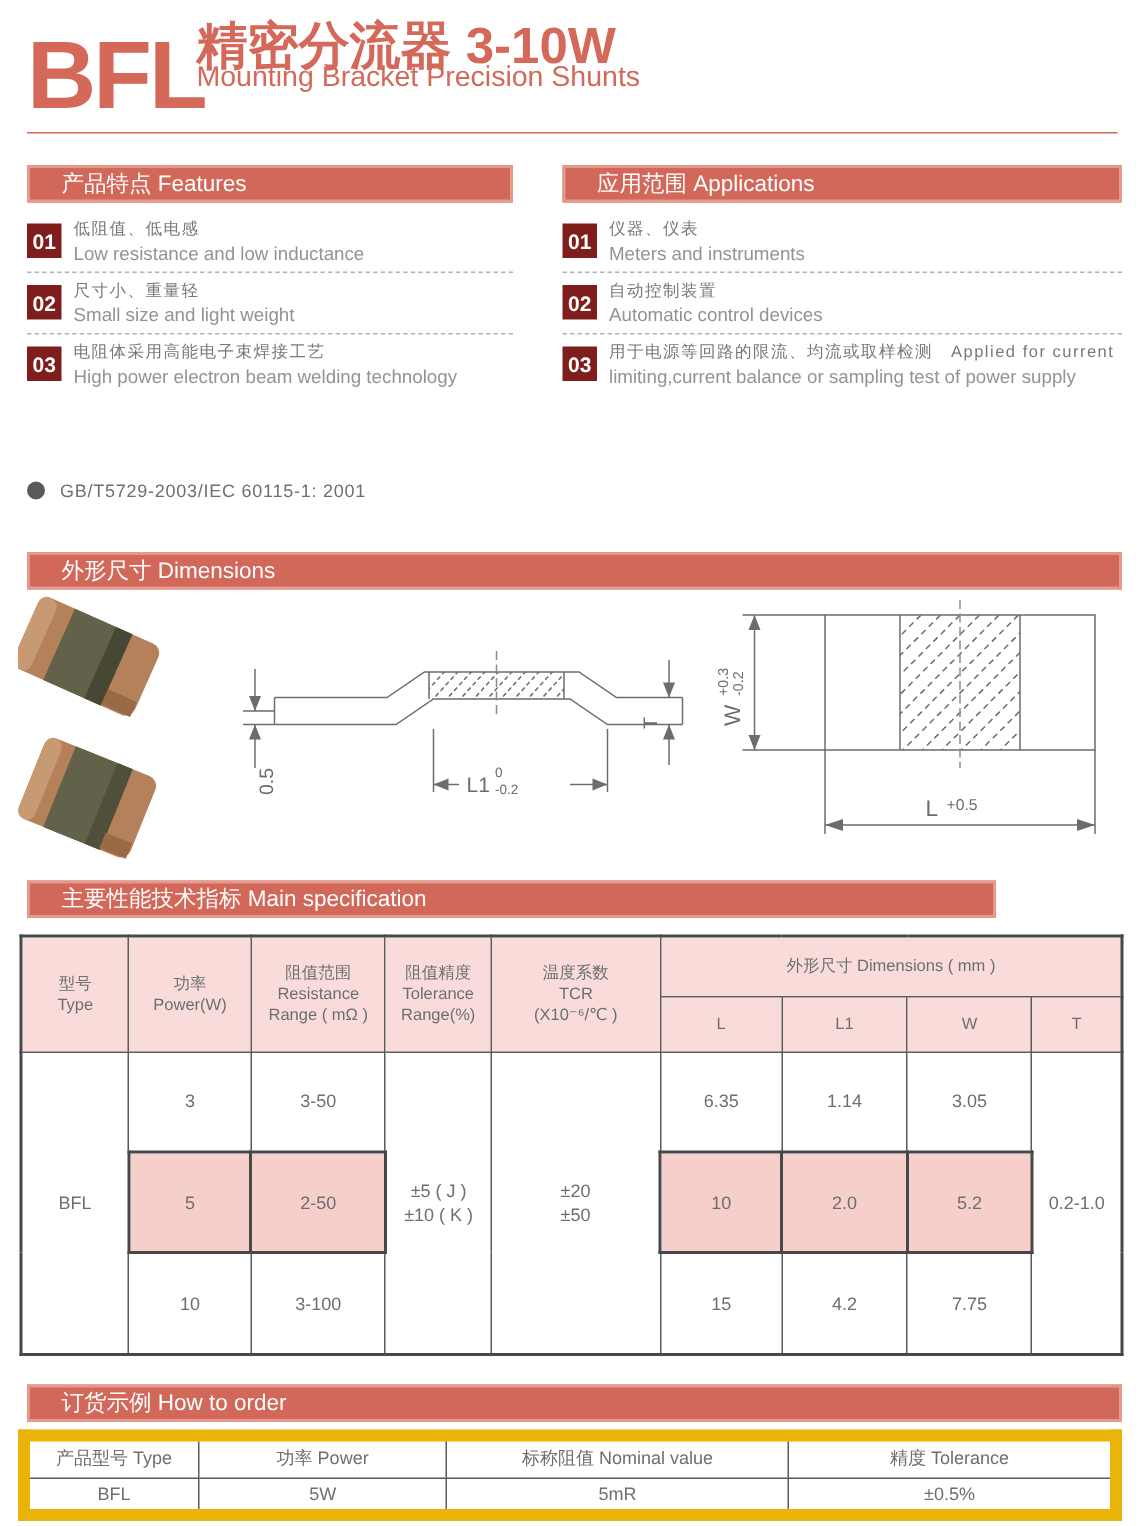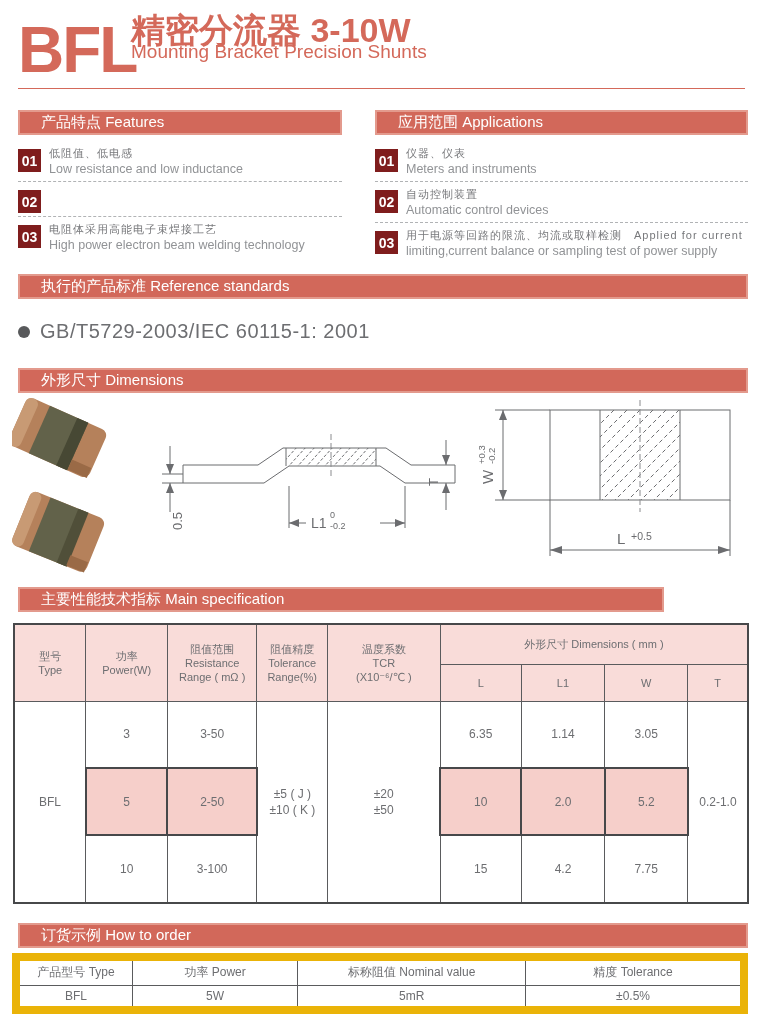--- a/index.html
+++ b/index.html
@@ -26,21 +26,21 @@
   .item{display:flex;align-items:flex-start;padding-bottom:3px;margin-bottom:5px;}
   .item.dashed{border-bottom:1px dashed #b1b3b5;}
   .badge{flex:none;width:23px;height:23px;margin-top:3px;background:#7f1d1d;color:#fff;font-weight:bold;font-size:14px;
          display:flex;align-items:center;justify-content:center;}
   .itext{margin-left:8px;min-height:32px;}
   .zh-line{font-size:11px;color:#77787b;line-height:15px;letter-spacing:1px;}
   .en-line{font-size:12.5px;color:#919396;line-height:17px;}
 
   .std-row{position:absolute;left:18px;top:320px;display:flex;align-items:center;}
   .std-bullet{width:12px;height:12px;border-radius:50%;background:#58595b;margin-right:10px;}
-  .std-text{font-size:20px;color:#6d6e71;letter-spacing:0.5px;}
+  .std-text{font-size:12px;color:#6d6e71;letter-spacing:0.5px;}
 
   .fig{position:absolute;}
   .draw-text{fill:#6b6c6f;}
 
   table{border-collapse:collapse;table-layout:fixed;}
   .spec-table{position:absolute;left:13px;top:623px;width:736px;border:2px solid #47484a;}
   .spec-table td,.spec-table th{border:1px solid #5a5b5d;text-align:center;vertical-align:middle;
       font-weight:normal;color:#6d6e71;background:#fff;padding:0;overflow:hidden;}
   .spec-table .hd{background:#f9dcd9;font-size:11px;line-height:14px;}
   .spec-table td{font-size:12px;line-height:16px;}
@@ -68,20 +68,24 @@
   <div class="col col-left">
     <div class="item dashed">
       <div class="badge">01</div>
       <div class="itext">
         <div class="zh-line">低阻值、低电感</div>
         <div class="en-line">Low resistance and low inductance</div>
       </div>
     </div>
     <div class="item dashed">
       <div class="badge">02</div>
+      <div class="itext">
+        <div class="zh-line">尺寸小、重量轻</div>
+        <div class="en-line">Small size and light weight</div>
+      </div>
     </div>
     <div class="item">
       <div class="badge">03</div>
       <div class="itext">
         <div class="zh-line">电阻体采用高能电子束焊接工艺</div>
         <div class="en-line">High power electron beam welding technology</div>
       </div>
     </div>
   </div>
 
@@ -102,21 +106,20 @@
     </div>
     <div class="item">
       <div class="badge">03</div>
       <div class="itext">
         <div class="zh-line">用于电源等回路的限流、均流或取样检测　Applied for current</div>
         <div class="en-line">limiting,current balance or sampling test of power supply</div>
       </div>
     </div>
   </div>
 
-  <div class="banner banner-standards">执行的产品标准 Reference standards</div>
   <div class="std-row">
     <div class="std-bullet"></div>
     <div class="std-text">GB/T5729-2003/IEC 60115-1: 2001</div>
   </div>
 
   <div class="banner banner-dims">外形尺寸 Dimensions</div>
 
   <svg class="fig" style="left:12px;top:396px;" width="130" height="190" viewBox="0 0 130 190">
     <g transform="translate(16,0) rotate(24)">
       <rect x="0" y="0" width="88" height="52" rx="7" fill="#b5815b"></rect>

